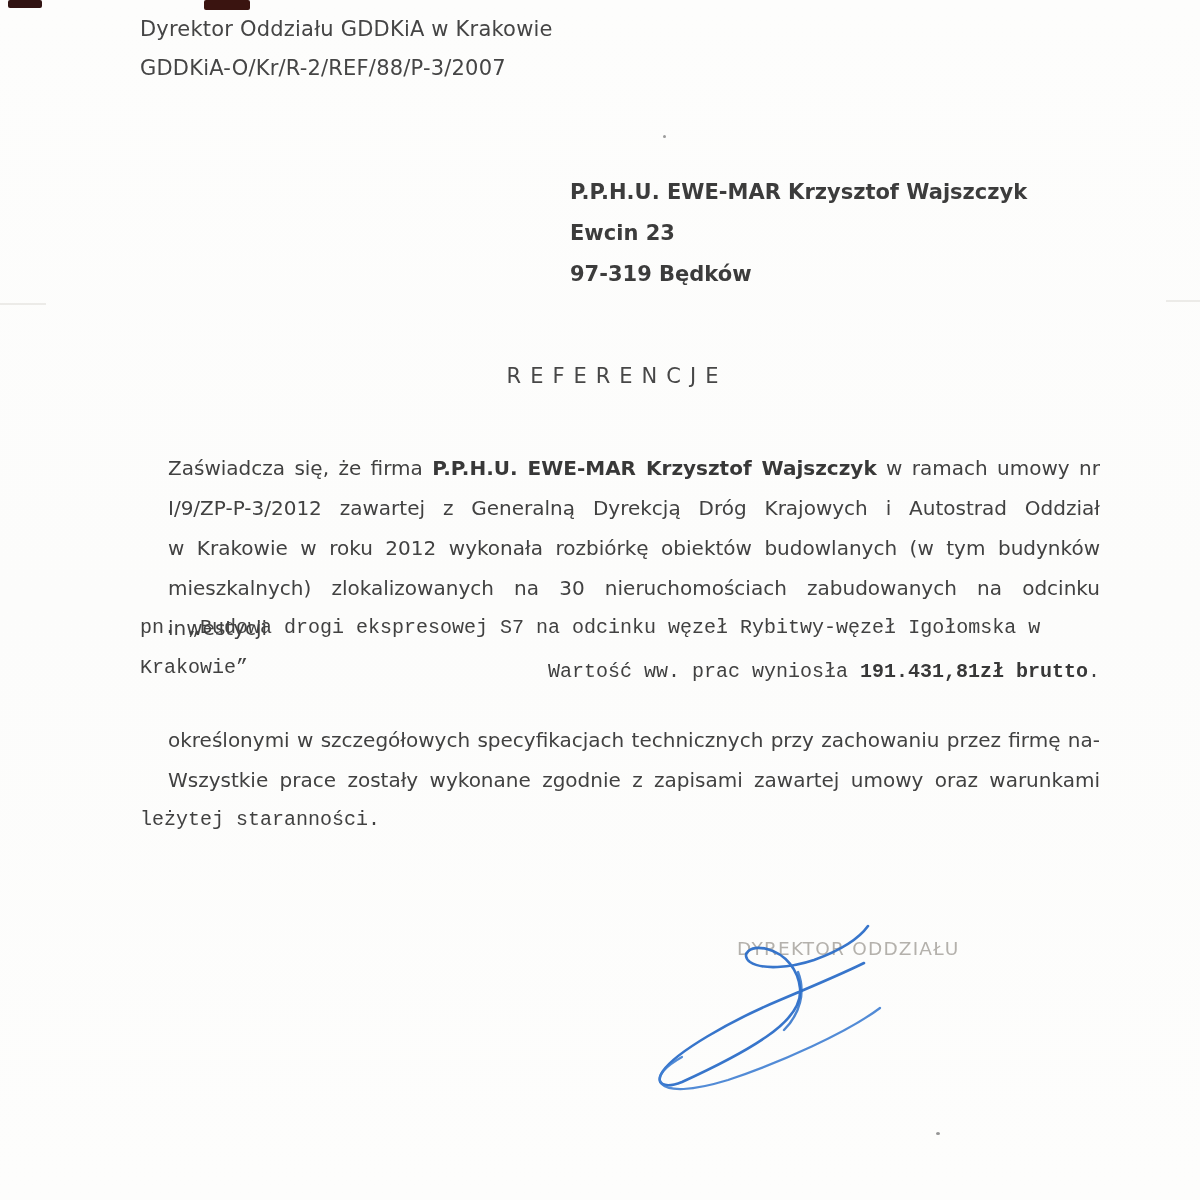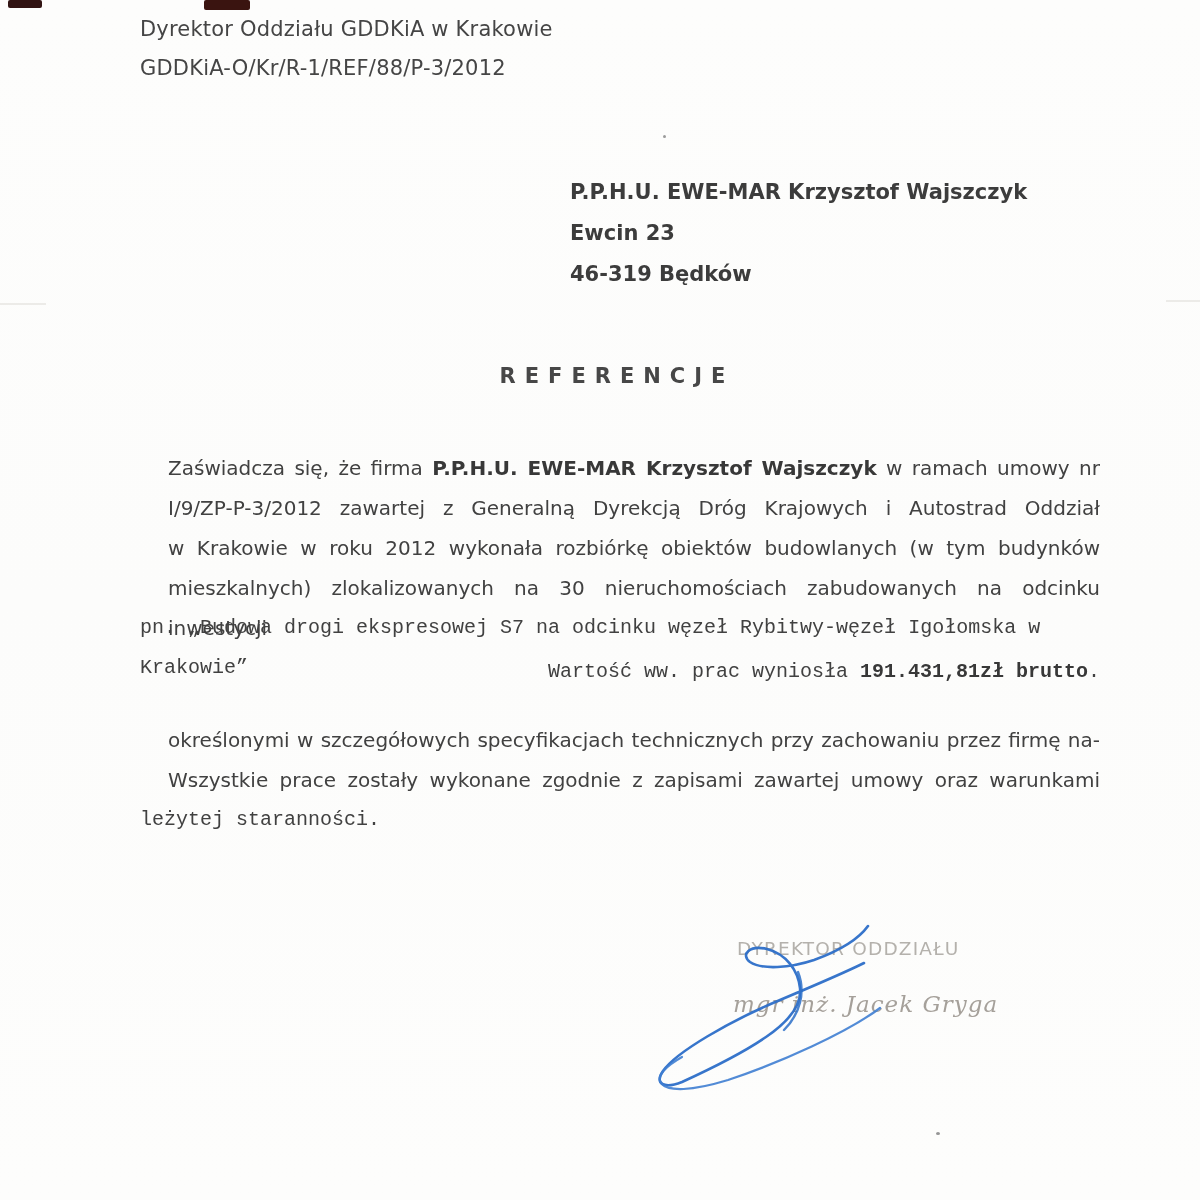--- a/index.html
+++ b/index.html
@@ -17,21 +17,21 @@
   }
   
   .hdr { position: absolute; left: 140px; font-size: 21px; color: #454545; letter-spacing: 0.2px; }
   .hdr1 { top: 17px; }
   .hdr2 { top: 56px; }
   
   .recipient { position: absolute; left: 570px; top: 172px; font-weight: bold; font-size: 21px; color: #3c3c3c; }
   .recipient div { height: 41px; line-height: 41px; }
   
   .title-wrap { position: absolute; left: 17px; top: 364px; width: 1200px; text-align: center; }
-  .title { font-size: 21px; font-weight: bold; letter-spacing: 9px; color: #474747; }
+  .title { font-size: 21px; font-weight: normal; letter-spacing: 9px; color: #474747; }
   
   .body-block { position: absolute; left: 140px; top: 448px; width: 960px; font-size: 20px; color: #414141; }
   .jline { line-height: 40px; height: 40px; text-align: justify; text-align-last: justify; white-space: normal; margin-left: 28px; }
   .lline { line-height: 40px; height: 40px; text-align: left; font-family: Liberation Mono, monospace; }
   .value-line { margin-top: 4px; text-align: right; }
   .para2 { margin-top: 28px; }
   .note { margin-top: 14px; font-style: italic; color: #474747; }
   strong { font-weight: bold; color: #383838; }
   
   .sig-role {
@@ -61,26 +61,26 @@
 <div class="page">
 
   <div class="mark mark-a"></div>
   <div class="mark mark-b"></div>
   <div class="fold fold-l"></div>
   <div class="fold fold-r"></div>
   <div class="speck speck-a"></div>
   <div class="speck speck-b"></div>
 
   <div class="hdr hdr1">Dyrektor Oddziału GDDKiA w Krakowie</div>
-  <div class="hdr hdr2">GDDKiA-O/Kr/R-1/REF/88/P-3/2012</div>
+  <div class="hdr hdr2">GDDKiA-O/Kr/R-2/REF/88/P-3/2007</div>
 
   <div class="recipient">
     <div>P.P.H.U. EWE-MAR Krzysztof Wajszczyk</div>
     <div>Ewcin 23</div>
-    <div>46-319 Będków</div>
+    <div>97-319 Będków</div>
   </div>
 
   <div class="title-wrap">
     <span class="title">REFERENCJE</span>
   </div>
 
   <div class="body-block">
     <div>
       <div class="jline"><span>Zaświadcza się, że firma </span><strong>P.P.H.U. EWE-MAR Krzysztof Wajszczyk</strong><span> w ramach umowy nr</span></div>
       <div class="jline">I/9/ZP-P-3/2012 zawartej z Generalną Dyrekcją Dróg Krajowych i Autostrad Oddział</div>
@@ -93,21 +93,20 @@
 
     <div class="para2">
       <div class="jline">określonymi w szczegółowych specyfikacjach technicznych przy zachowaniu przez firmę na-</div>
       <div class="jline">Wszystkie prace zostały wykonane zgodnie z zapisami zawartej umowy oraz warunkami</div>
       <div class="lline">leżytej staranności.</div>
     </div>
 
   </div>
 
   <div class="sig-role">DYREKTOR ODDZIAŁU</div>
-  <div class="sig-name">mgr inż. Jacek Gryga</div>
 
   <svg class="sig-ink" viewBox="0 0 270 185" aria-hidden="true">
     <path d="M 238 18 C 228 32, 206 44, 184 52 C 160 60, 132 62, 120 54 C 110 46, 120 37, 137 41 C 156 46, 168 62, 170 80 C 172 98, 158 114, 136 129 C 110 147, 76 163, 52 174 C 34 181, 24 176, 33 163 C 46 144, 100 113, 150 92 C 188 76, 216 64, 234 55" fill="none" stroke="#2c6ec8" stroke-width="2.6" stroke-linecap="round" opacity="0.95"></path>
     <path d="M 250 100 C 218 124, 152 154, 98 172 C 62 183, 38 184, 31 175 C 26 168, 36 158, 52 149" fill="none" stroke="#3f7ed2" stroke-width="2.2" stroke-linecap="round" opacity="0.9"></path>
     <path d="M 168 64 C 176 84, 170 106, 154 122" fill="none" stroke="#2c6ec8" stroke-width="2.4" stroke-linecap="round" opacity="0.85"></path>
   </svg>
 
 </div>
 
 </body></html>

